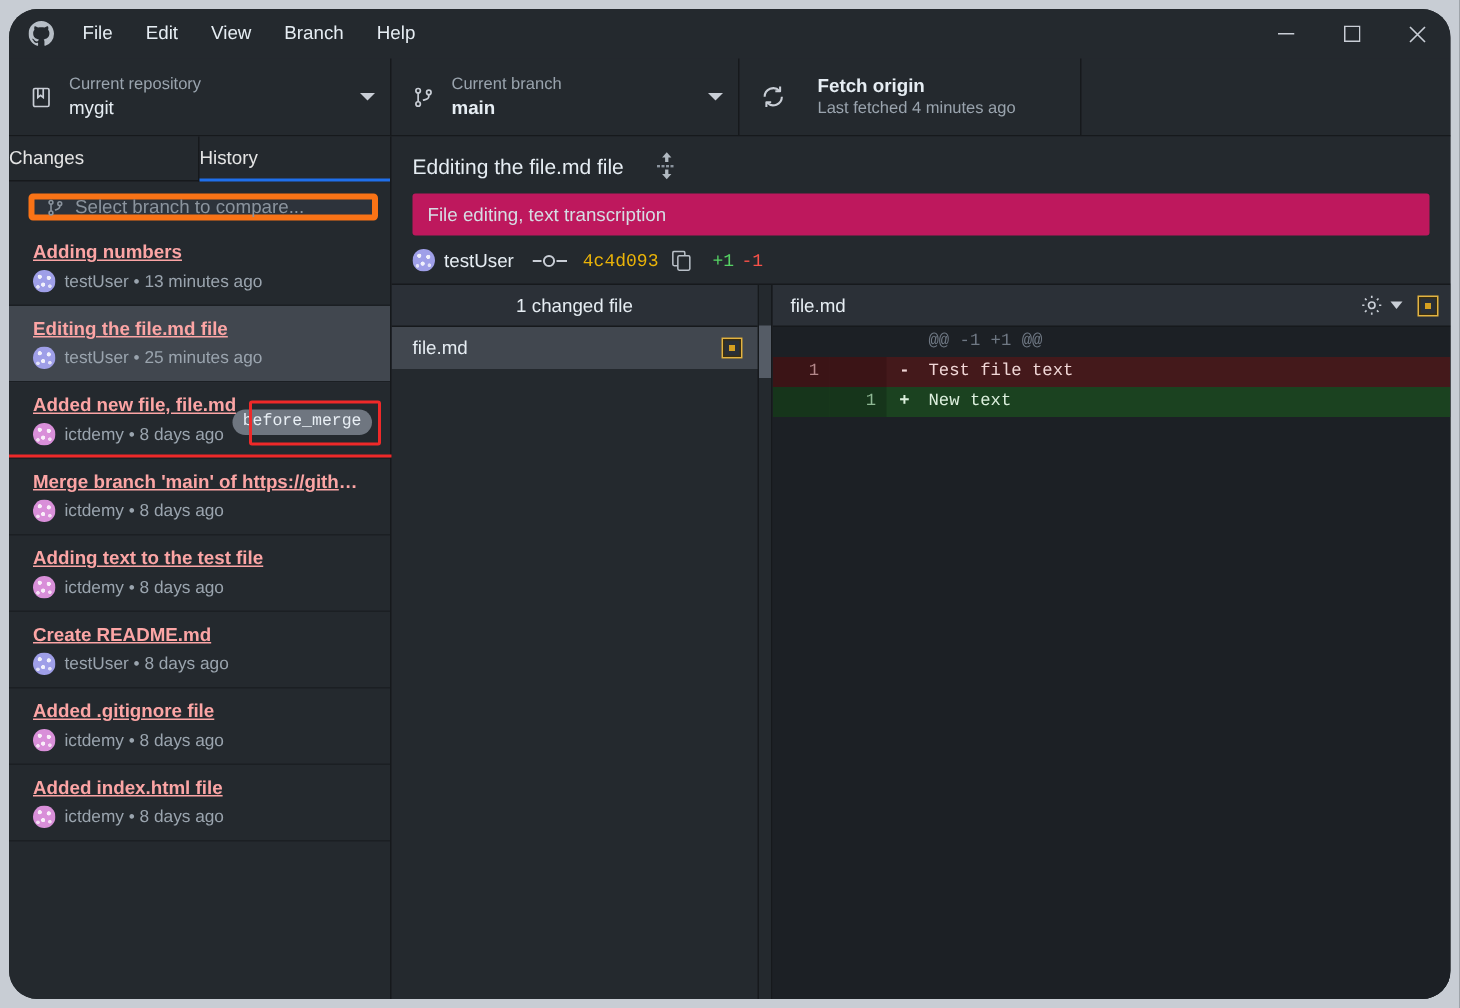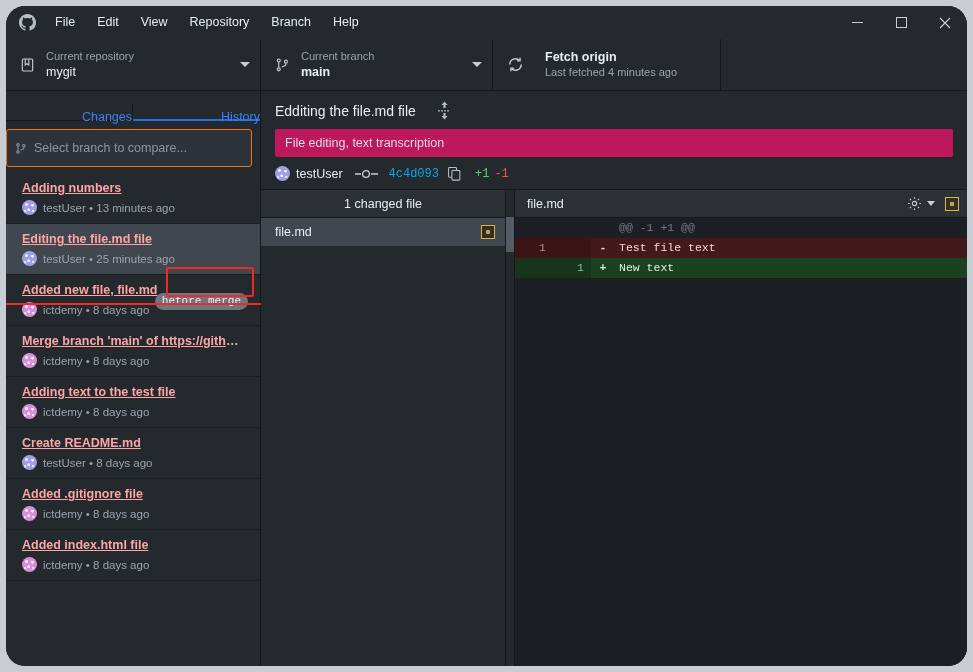--- a/index.html
+++ b/index.html
@@ -79,32 +79,31 @@
   .sidebar {
     width: 255px; flex: 0 0 255px;
     background: #24292e;
     border-right: 1px solid #16191c;
     display: flex; flex-direction: column;
     min-height: 0;
     position: relative;
   }
   .tabs { display: flex; height: 30px; flex: 0 0 30px; background:#24292e; }
   .tab {
-    flex: 1 1 50%; text-align: right; line-height: 29px;
-    font-size: 12.5px; color: #3b82f6;
+    flex: 1 1 50%; text-align: left; line-height: 29px;
+    font-size: 12.5px; color: #e5e5e5;
     border-bottom: 1px solid #16191c;
     border-right: 1px solid #16191c;
-    margin-top: 12px;
   }
   .tab:last-child { border-right: none; }
   .tab.active { border-bottom: 2px solid #1f6feb; line-height: 28px; }
   .branch-compare {
-    margin: 8px 8px 6px 0;
-    height: 38px; background: #2d333b;
-    border: 1px solid #f97316; border-radius: 3px;
+    margin: 8px 8px 6px 13px;
+    height: 18px; background: #2d333b;
+    border: 4px solid #f97316; border-radius: 3px;
     display: flex; align-items: center; padding: 0 8px;
   }
   .branch-compare .bi { color:#8b949e; margin-right: 7px; display:flex; }
   .branch-compare .ph { font-size: 12.5px; color: #8b949e; }
   .commits { flex: 1 1 auto; overflow: hidden; min-height: 0; }
   .commit {
     padding: 7px 12px 8px 16px;
     border-bottom: 1px solid #1b1f23;
     position: relative;
   }
@@ -189,21 +188,21 @@
   .cd-title { font-size: 14px; color: #e6edf3; }
   .resize-handle { margin-left: 22px; color: #aeb6bf; display: flex; align-items: center; }
   .cd-desc {
     margin-top: 9px;
     background: #be185d; border-radius: 2px;
     padding: 7px 10px; font-size: 12.5px; color: #d6dde4;
   }
   .cd-meta { display: flex; align-items: center; margin-top: 9px; }
   .cd-author { font-size: 12.5px; color: #e6edf3; }
   .sha-sep { margin: 0 10px 0 12px; display:flex; align-items:center; color:#c9ced6; }
-  .sha { font-family: "Liberation Mono", monospace; font-size: 12px; color: #0ea5e9; }
+  .sha { font-family: "Liberation Mono", monospace; font-size: 12px; color: #eab308; }
   .copy-icon { margin-left: 9px; display:flex; align-items:center; color:#b9c0c8; }
   .plus { color: #56d364; font-size: 12px; margin-left: 14px; font-family:"Liberation Mono", monospace;}
   .minus { color: #f85149; font-size: 12px; margin-left: 5px; font-family:"Liberation Mono", monospace;}
 
   .diff-area { flex: 1 1 auto; display: flex; min-height: 0; }
   .diff-gutter-left {
     width: 9px; flex: 0 0 9px; background: #24292e;
     border-right: 1px solid #16191c;
     position: relative;
   }
@@ -250,21 +249,20 @@
   <div class="titlebar">
     <div class="gh-logo">
       <svg width="17" height="17" viewBox="0 0 16 16" fill="#b7bec6">
           <path d="M8 0C3.58 0 0 3.58 0 8c0 3.54 2.29 6.53 5.47 7.59.4.07.55-.17.55-.38 0-.19-.01-.82-.01-1.49-2.01.37-2.53-.49-2.69-.94-.09-.23-.48-.94-.82-1.13-.28-.15-.68-.52-.01-.53.63-.01 1.08.58 1.23.82.72 1.21 1.87.87 2.33.66.07-.52.28-.87.51-1.07-1.78-.2-3.64-.89-3.64-3.95 0-.87.31-1.59.82-2.15-.08-.2-.36-1.02.08-2.12 0 0 .67-.21 2.2.82.64-.18 1.32-.27 2-.27.68 0 1.36.09 2 .27 1.53-1.04 2.2-.82 2.2-.82.44 1.1.16 1.92.08 2.12.51.56.82 1.27.82 2.15 0 3.07-1.87 3.75-3.65 3.95.29.25.54.73.54 1.48 0 1.07-.01 1.93-.01 2.2 0 .21.15.46.55.38A8.01 8.01 0 0 0 16 8c0-4.42-3.58-8-8-8z"></path>
         </svg>
     </div>
     <div class="menubar">
       <div class="menu-item">File</div>
       <div class="menu-item">Edit</div>
       <div class="menu-item">View</div>
-      <div class="menu-item">Repository</div>
       <div class="menu-item">Branch</div>
       <div class="menu-item">Help</div>
     </div>
     <div class="titlebar-spacer"></div>
     <div class="wincontrols">
       <div class="winbtn">
         <svg width="11" height="11" viewBox="0 0 11 11">
             <rect x="0" y="5" width="11" height="1" fill="#c9ced6"></rect>
           </svg>
       </div>

